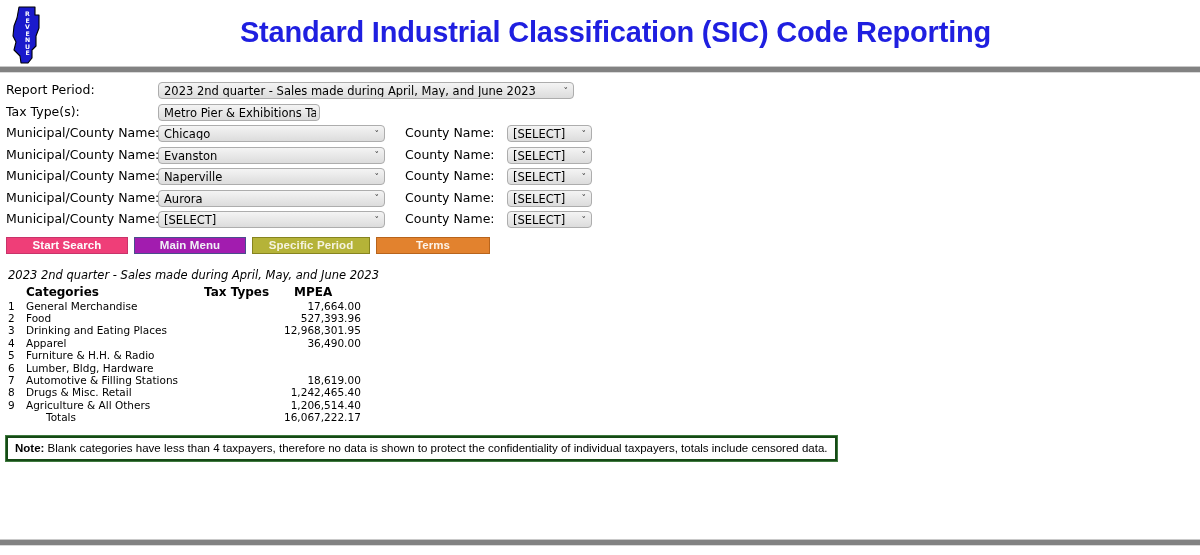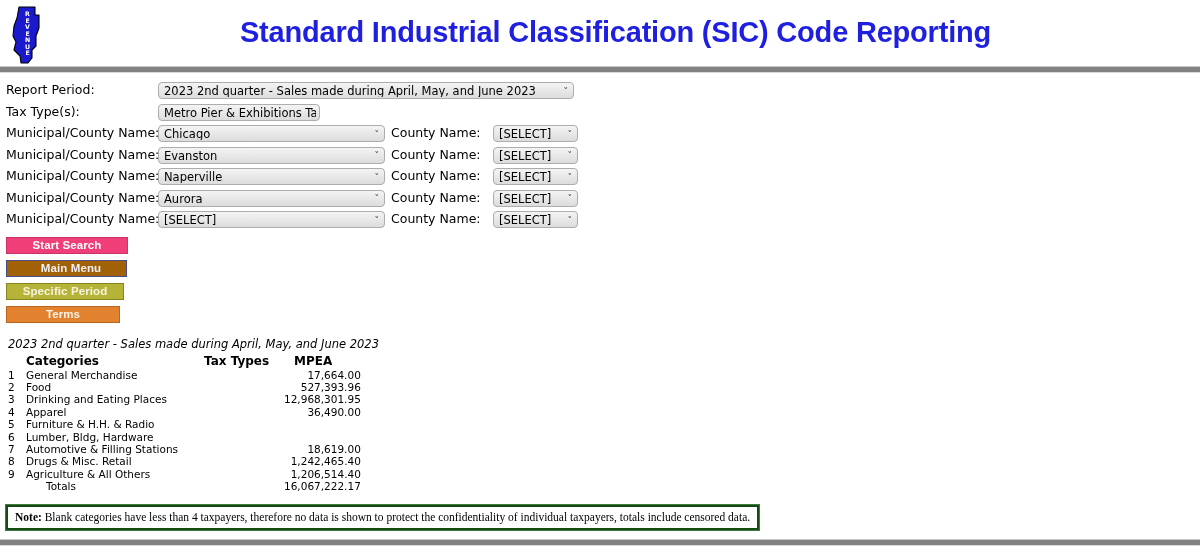--- a/index.html
+++ b/index.html
@@ -60,21 +60,21 @@
     align-items: flex-start;
     height: 21.5px;
     white-space: nowrap;
   }
   .lbl {
     font-size: 12.5px;
     color: #000;
     font-family: "DejaVu Sans", sans-serif;
   }
   .lbl-mc { width: 152px; display: inline-block; }
-  .lbl-cn { width: 102px; display: inline-block; text-align: left; padding-left: 6px;}
+  .lbl-cn { width: 102px; display: inline-block; text-align: left; padding-left: 20px;}
 
   select {
     font-family: "DejaVu Sans", "Liberation Sans", sans-serif;
     font-size: 11.5px;
     color: #000;
     background-color: #e8e8e8;
     background-image: linear-gradient(#f4f4f4, #dcdcdc);
     border: 1px solid #adadad;
     border-radius: 4px;
     padding: 1px 3px 1px 5px;
@@ -102,39 +102,38 @@
   .sel-period { width: 416px; }
   .sel-tax    { width: 162px; }
   .sel-muni   { width: 227px; }
   .sel-county { width: 85px; }
 
   
   .btn-row {
     display: flex;
     gap: 6px;
     padding: 4px 0 0 6px;
-    flex-direction: column;
   }
   .btn {
     font-family: "Liberation Sans", "DejaVu Sans", sans-serif;
     font-size: 11.5px;
     font-weight: bold;
     color: #ffffff;
     text-align: center;
     height: 15px;
     line-height: 15px;
     border-style: solid;
     border-width: 1px;
     box-sizing: content-box;
     padding: 0;
     cursor: pointer;
     letter-spacing: 0.1px;
   }
   .btn-start    { width: 120px; background: #ef3e78; border-color: #c8336a; color:#fdfdfd;}
-  .btn-main     { width: 110px; background: #a16207; border-color: #4a4d8c; color:#f0f0f6;padding-left:9px;}
+  .btn-main     { width: 110px; background: #a21caf; border-color: #4a4d8c; color:#f0f0f6;}
   .btn-specific { width: 116px; background: #b5b338; border-color: #86841f; color:#f5f3e0;}
   .btn-terms    { width: 112px; background: #e2822e; border-color: #b8641c; color:#fdf3e8;}
 
   
   .results {
     padding: 12px 0 0 8px;
     font-family: "DejaVu Sans", "Liberation Sans", sans-serif;
     font-size: 11px;
   }
   .res-head {
@@ -184,21 +183,21 @@
   .note-wrap {
     padding: 12px 0 0 6px;
   }
   .note {
     display: inline-block;
     border: 2px solid #154a15;
     outline: 1px solid #3f7a3f;
     background: #ffffff;
     padding: 4px 7px 5px 7px;
     font-size: 11.5px;
-    font-family: Liberation Serif, serif;
+    font-family: Liberation Sans, sans-serif;
     white-space: nowrap;
   }
   .note b { font-weight: bold; }
 
   .bottom-bar-wrap {
     position: absolute;
     left: 0;
     bottom: 9px;
     width: 100%;
   }

